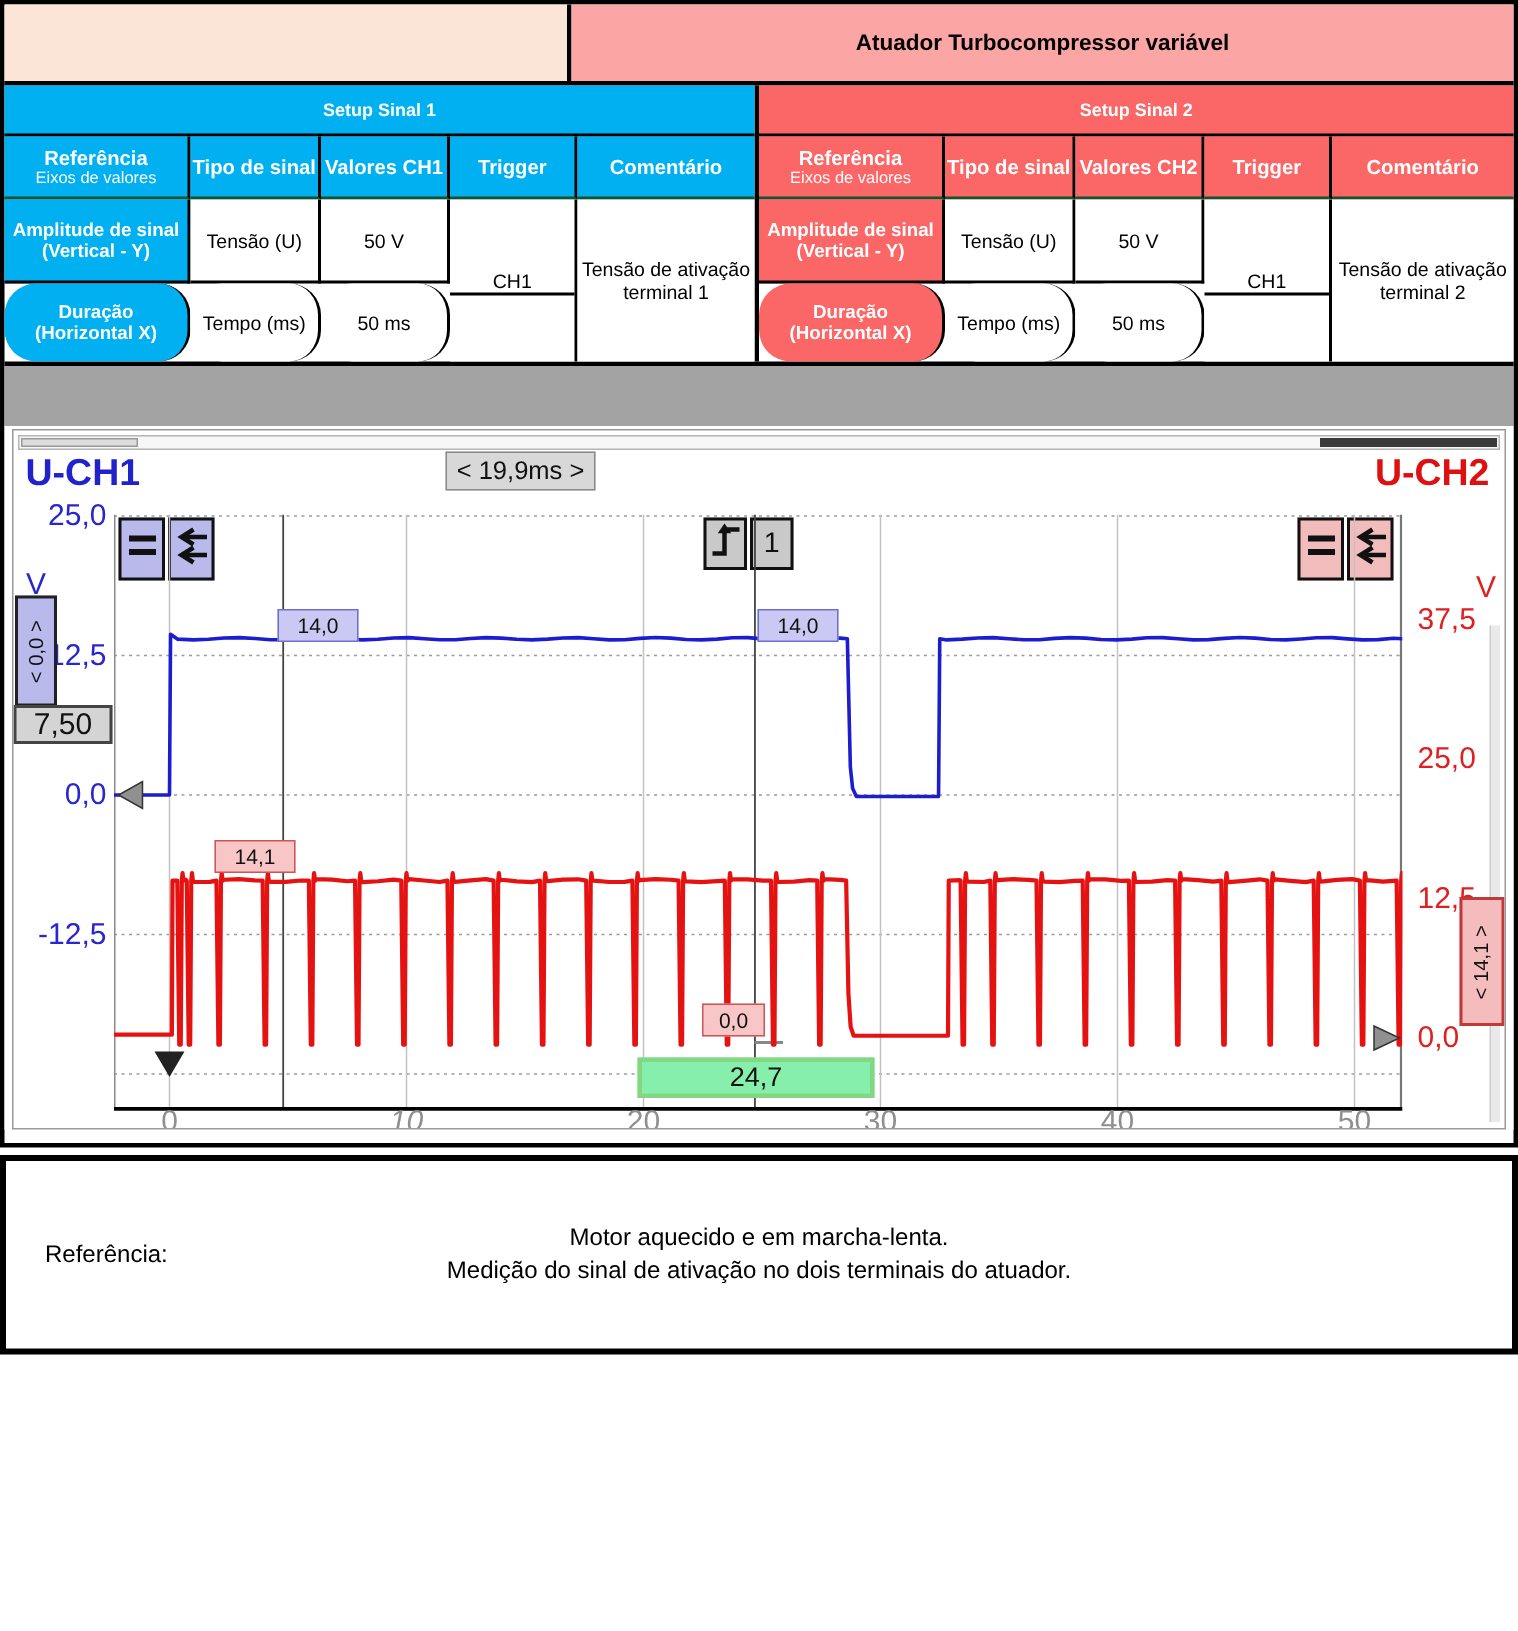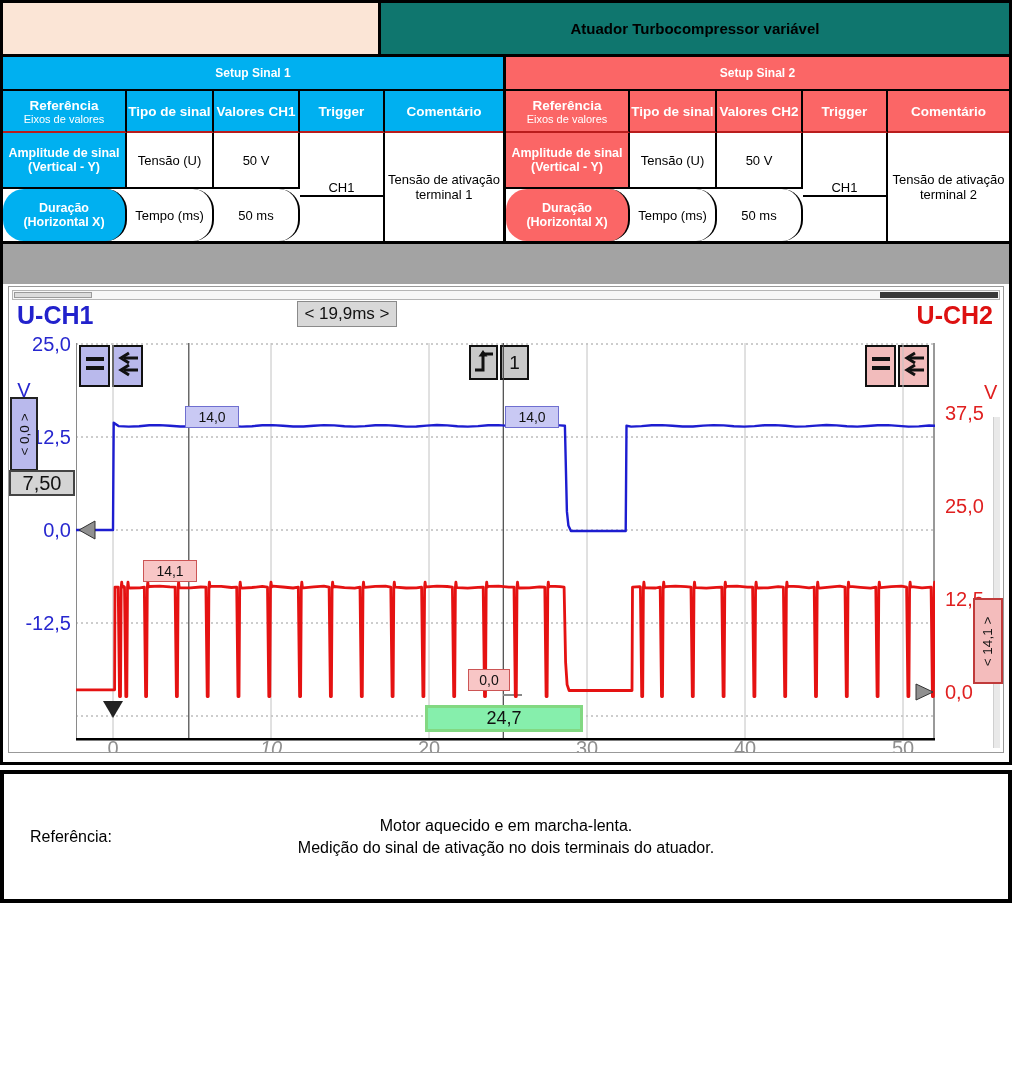--- a/index.html
+++ b/index.html
@@ -4,27 +4,27 @@
 <style>
   * { margin:0; padding:0; box-sizing:border-box; }
   body { font-family:"Liberation Sans","DejaVu Sans",sans-serif; background:#fff; }
   .page { position:relative; width:1012px; height:1087px; background:#fff; overflow:hidden; }
 
   
   .section-a { position:absolute; left:0; top:0; width:1012px; height:765px; border:3px solid #000; background:#fff; }
   .hdr-row { display:flex; height:54px; border-bottom:3px solid #000; }
   .hdr-blank { flex:0 0 378px; background:#fbe5d6; border-right:3px solid #000; }
   .hdr-label { flex:0 0 316px; background:#ffc000; border-right:3px solid #000; display:flex; align-items:center; justify-content:center; font-weight:bold; font-size:15px; color:#000; }
-  .hdr-value { flex:1; background:#0f766e; display:flex; align-items:center; justify-content:center; font-weight:bold; font-size:15px; color:#000; }
+  .hdr-value { flex:1; background:#fca5a5; display:flex; align-items:center; justify-content:center; font-weight:bold; font-size:15px; color:#000; }
 
   .tables-row { display:flex; height:187px; border-bottom:3px solid #000; }
   .setup-table { width:503px; display:grid; grid-template-columns:124px 87px 86px 85px 1fr; grid-template-rows:34px 42px 56px 1fr; }
   .setup-table.first { border-right:3px solid #000; }
   .st-title { grid-column:1/-1; background:var(--accent); color:#fff; font-weight:bold; font-size:12px; display:flex; align-items:center; justify-content:center; border-bottom:2px solid #000; }
-  .st-h { background:var(--accent); color:#fff; display:flex; flex-direction:column; align-items:center; justify-content:center; border-right:2px solid #000; border-bottom:2px solid #b91c1c; font-weight:bold; font-size:13.5px; text-align:center; }
+  .st-h { background:var(--accent); color:#fff; display:flex; flex-direction:column; align-items:center; justify-content:center; border-right:2px solid #000; border-bottom:2px solid #14532d; font-weight:bold; font-size:13.5px; text-align:center; }
   .st-h .sub { font-weight:normal; font-size:11px; }
   .st-h.last, .st-c.last { border-right:none; }
   .st-c { background:#fff; display:flex; flex-direction:column; align-items:center; justify-content:center; border-right:2px solid #000; border-bottom:2px solid #000; font-size:13px; color:#000; text-align:center; }
   .st-c.ref { background:var(--accent); color:#fff; font-weight:bold; font-size:12.5px; }
   .st-c.norow { border-bottom:none;border-radius:21px; }
   .st-c.span2 { grid-row:span 2; border-bottom:none; position:relative; }
   .st-c.trig:after { content:""; position:absolute; left:0; right:0; top:57%; border-top:2px solid #000; }
 
   .gray-bar { height:40px; background:#a3a3a3; }
 

